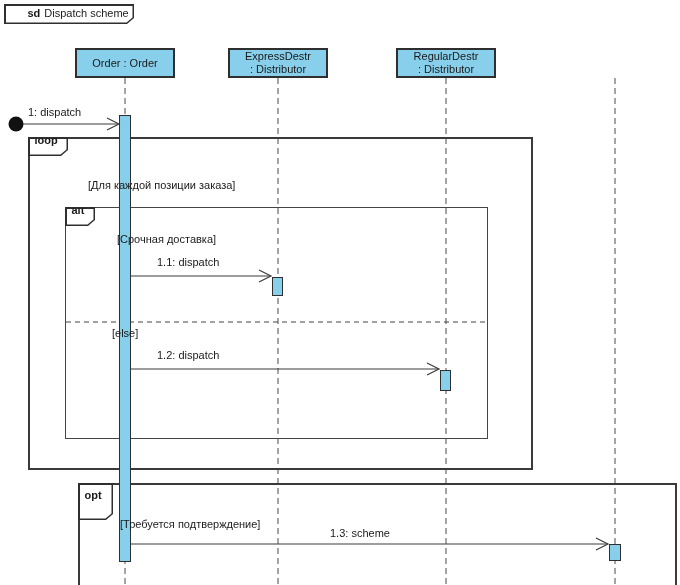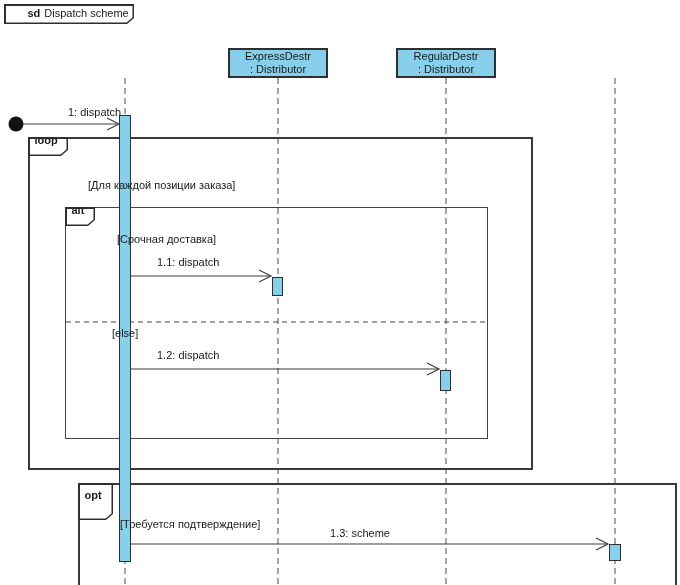--- a/index.html
+++ b/index.html
@@ -35,20 +35,23 @@
     <line x1="615" y1="78" x2="615" y2="585" stroke="#4a4a4a" stroke-width="1" stroke-dasharray="6 4"></line>
     <line x1="66" y1="322" x2="487" y2="322" stroke="#444" stroke-width="1" stroke-dasharray="5 4"></line>
   </svg>
 
   <div class="pent" style="left:4px;top:4px;width:130px;height:20px;">
     <div class="pent-in">
       <div class="ttl"><b>sd</b><span>Dispatch scheme</span></div>
     </div>
   </div>
 
+  <div class="hdr" style="left:75px;top:48px;">
+    <span>Order : Order</span>
+  </div>
   <div class="hdr" style="left:228px;top:48px;">
     <span>ExpressDestr</span>
       <span>: Distributor</span>
   </div>
   <div class="hdr" style="left:396px;top:48px;">
     <span>RegularDestr</span>
       <span>: Distributor</span>
   </div>
 
   <div class="frag" style="left:28px;top:137px;width:505px;height:333px;"></div>
@@ -85,21 +88,21 @@
     <line x1="131" y1="276" x2="270" y2="276" stroke="#3c3c3c" stroke-width="1.2"></line>
     <polyline points="259,270 271,276 259,282" fill="none" stroke="#3c3c3c" stroke-width="1.2"></polyline>
 
     <line x1="131" y1="369" x2="438" y2="369" stroke="#3c3c3c" stroke-width="1.2"></line>
     <polyline points="427,363 439,369 427,375" fill="none" stroke="#3c3c3c" stroke-width="1.2"></polyline>
 
     <line x1="131" y1="544" x2="607" y2="544" stroke="#3c3c3c" stroke-width="1.2"></line>
     <polyline points="596,538 608,544 596,550" fill="none" stroke="#3c3c3c" stroke-width="1.2"></polyline>
   </svg>
 
-  <div class="lbl" style="left:28px;top:106px;margin-left:40px;">1: dispatch</div>
+  <div class="lbl" style="left:28px;top:106px;">1: dispatch</div>
   <div class="lbl" style="left:88px;top:163px;margin-top:16px;">[Для каждой позиции заказа]</div>
   <div class="lbl" style="left:117px;top:233px;">[Срочная доставка]</div>
   <div class="lbl" style="left:157px;top:256px;">1.1: dispatch</div>
   <div class="lbl" style="left:112px;top:327px;">[else]</div>
   <div class="lbl" style="left:157px;top:349px;">1.2: dispatch</div>
   <div class="lbl" style="left:120px;top:518px;">[Требуется подтверждение]</div>
   <div class="lbl" style="left:330px;top:527px;">1.3: scheme</div>
 
 </div>
 

